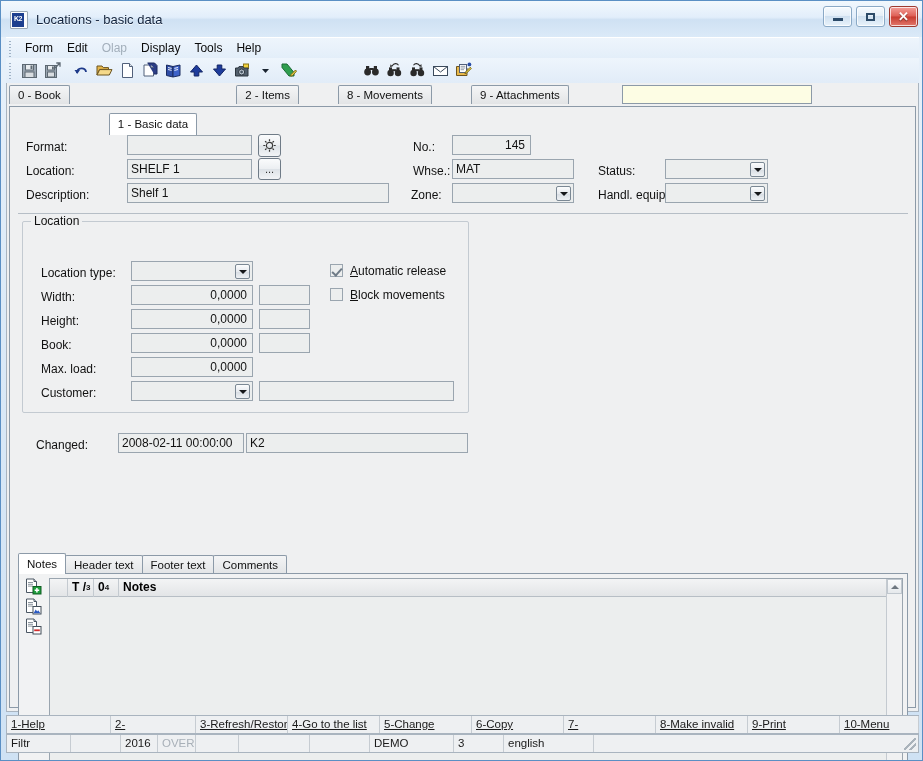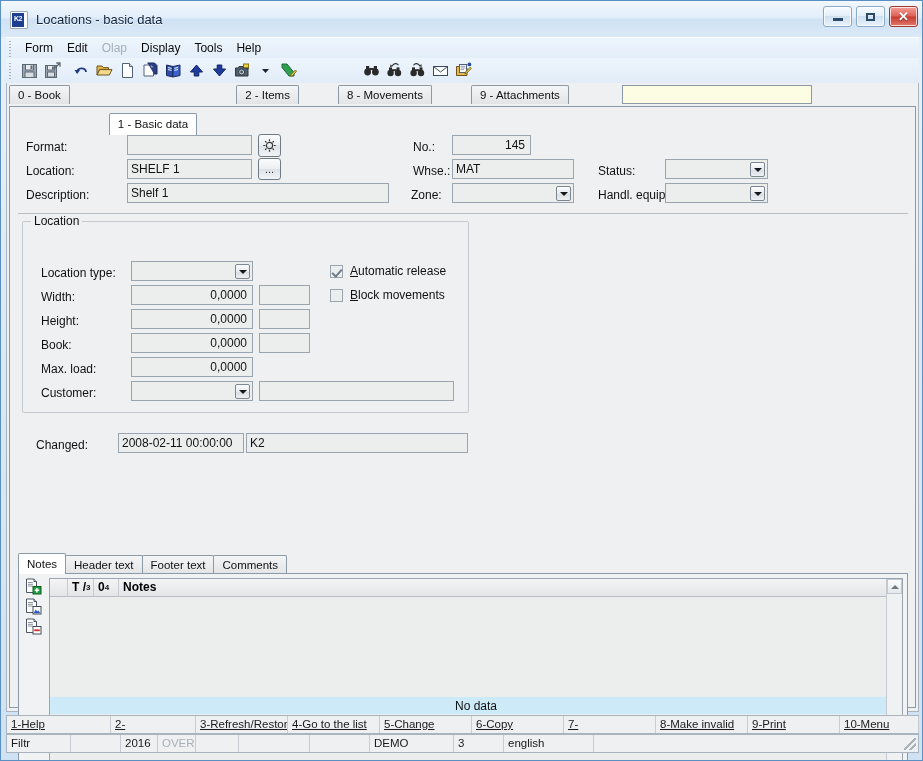--- a/index.html
+++ b/index.html
@@ -172,21 +172,21 @@
   .group {
     position: absolute; border: 1px solid #c3cad1; border-radius: 2px;
     background: transparent;
   }
   .group-title {
     position: absolute; top: -8px; left: 8px; background: #eff0f1;
     padding: 0 3px; font-size: 12px; color: #111;
   }
 
   
-  .cbrow { position: absolute; display: flex; align-items: center; }
+  .cbrow { position: absolute; display: flex; align-items: flex-start; }
   .cbox {
     width: 13px; height: 13px; border: 1px solid #9aa5af; background: #eceeee;
     position: relative; flex: none;
   }
   .cbox.checked:after {
     content: ""; position: absolute; left: 3px; top: 1px;
     width: 4px; height: 8px; border: solid #6f7b87;
     border-width: 0 2px 2px 0; transform: rotate(42deg);
   }
   .cblabel { margin-left: 7px; font-size: 12px; color: #111; white-space: nowrap; }
@@ -574,21 +574,20 @@
             <div class="gh-cell" style="width:26px">
               <span>T /</span>
                 <sub>3</sub>
             </div>
             <div class="gh-cell" style="width:25px">
               <span>0</span>
                 <sub>4</sub>
             </div>
             <div class="gh-cell" style="flex:1">Notes</div>
           </div>
-          <div class="nodata-row">No data</div>
           <div class="vscroll">
             <div class="sc-btn sc-up">
                 <span class="tri-u"></span>
               </div>
 
           </div>
         </div>
       </div>
 
     </div>

